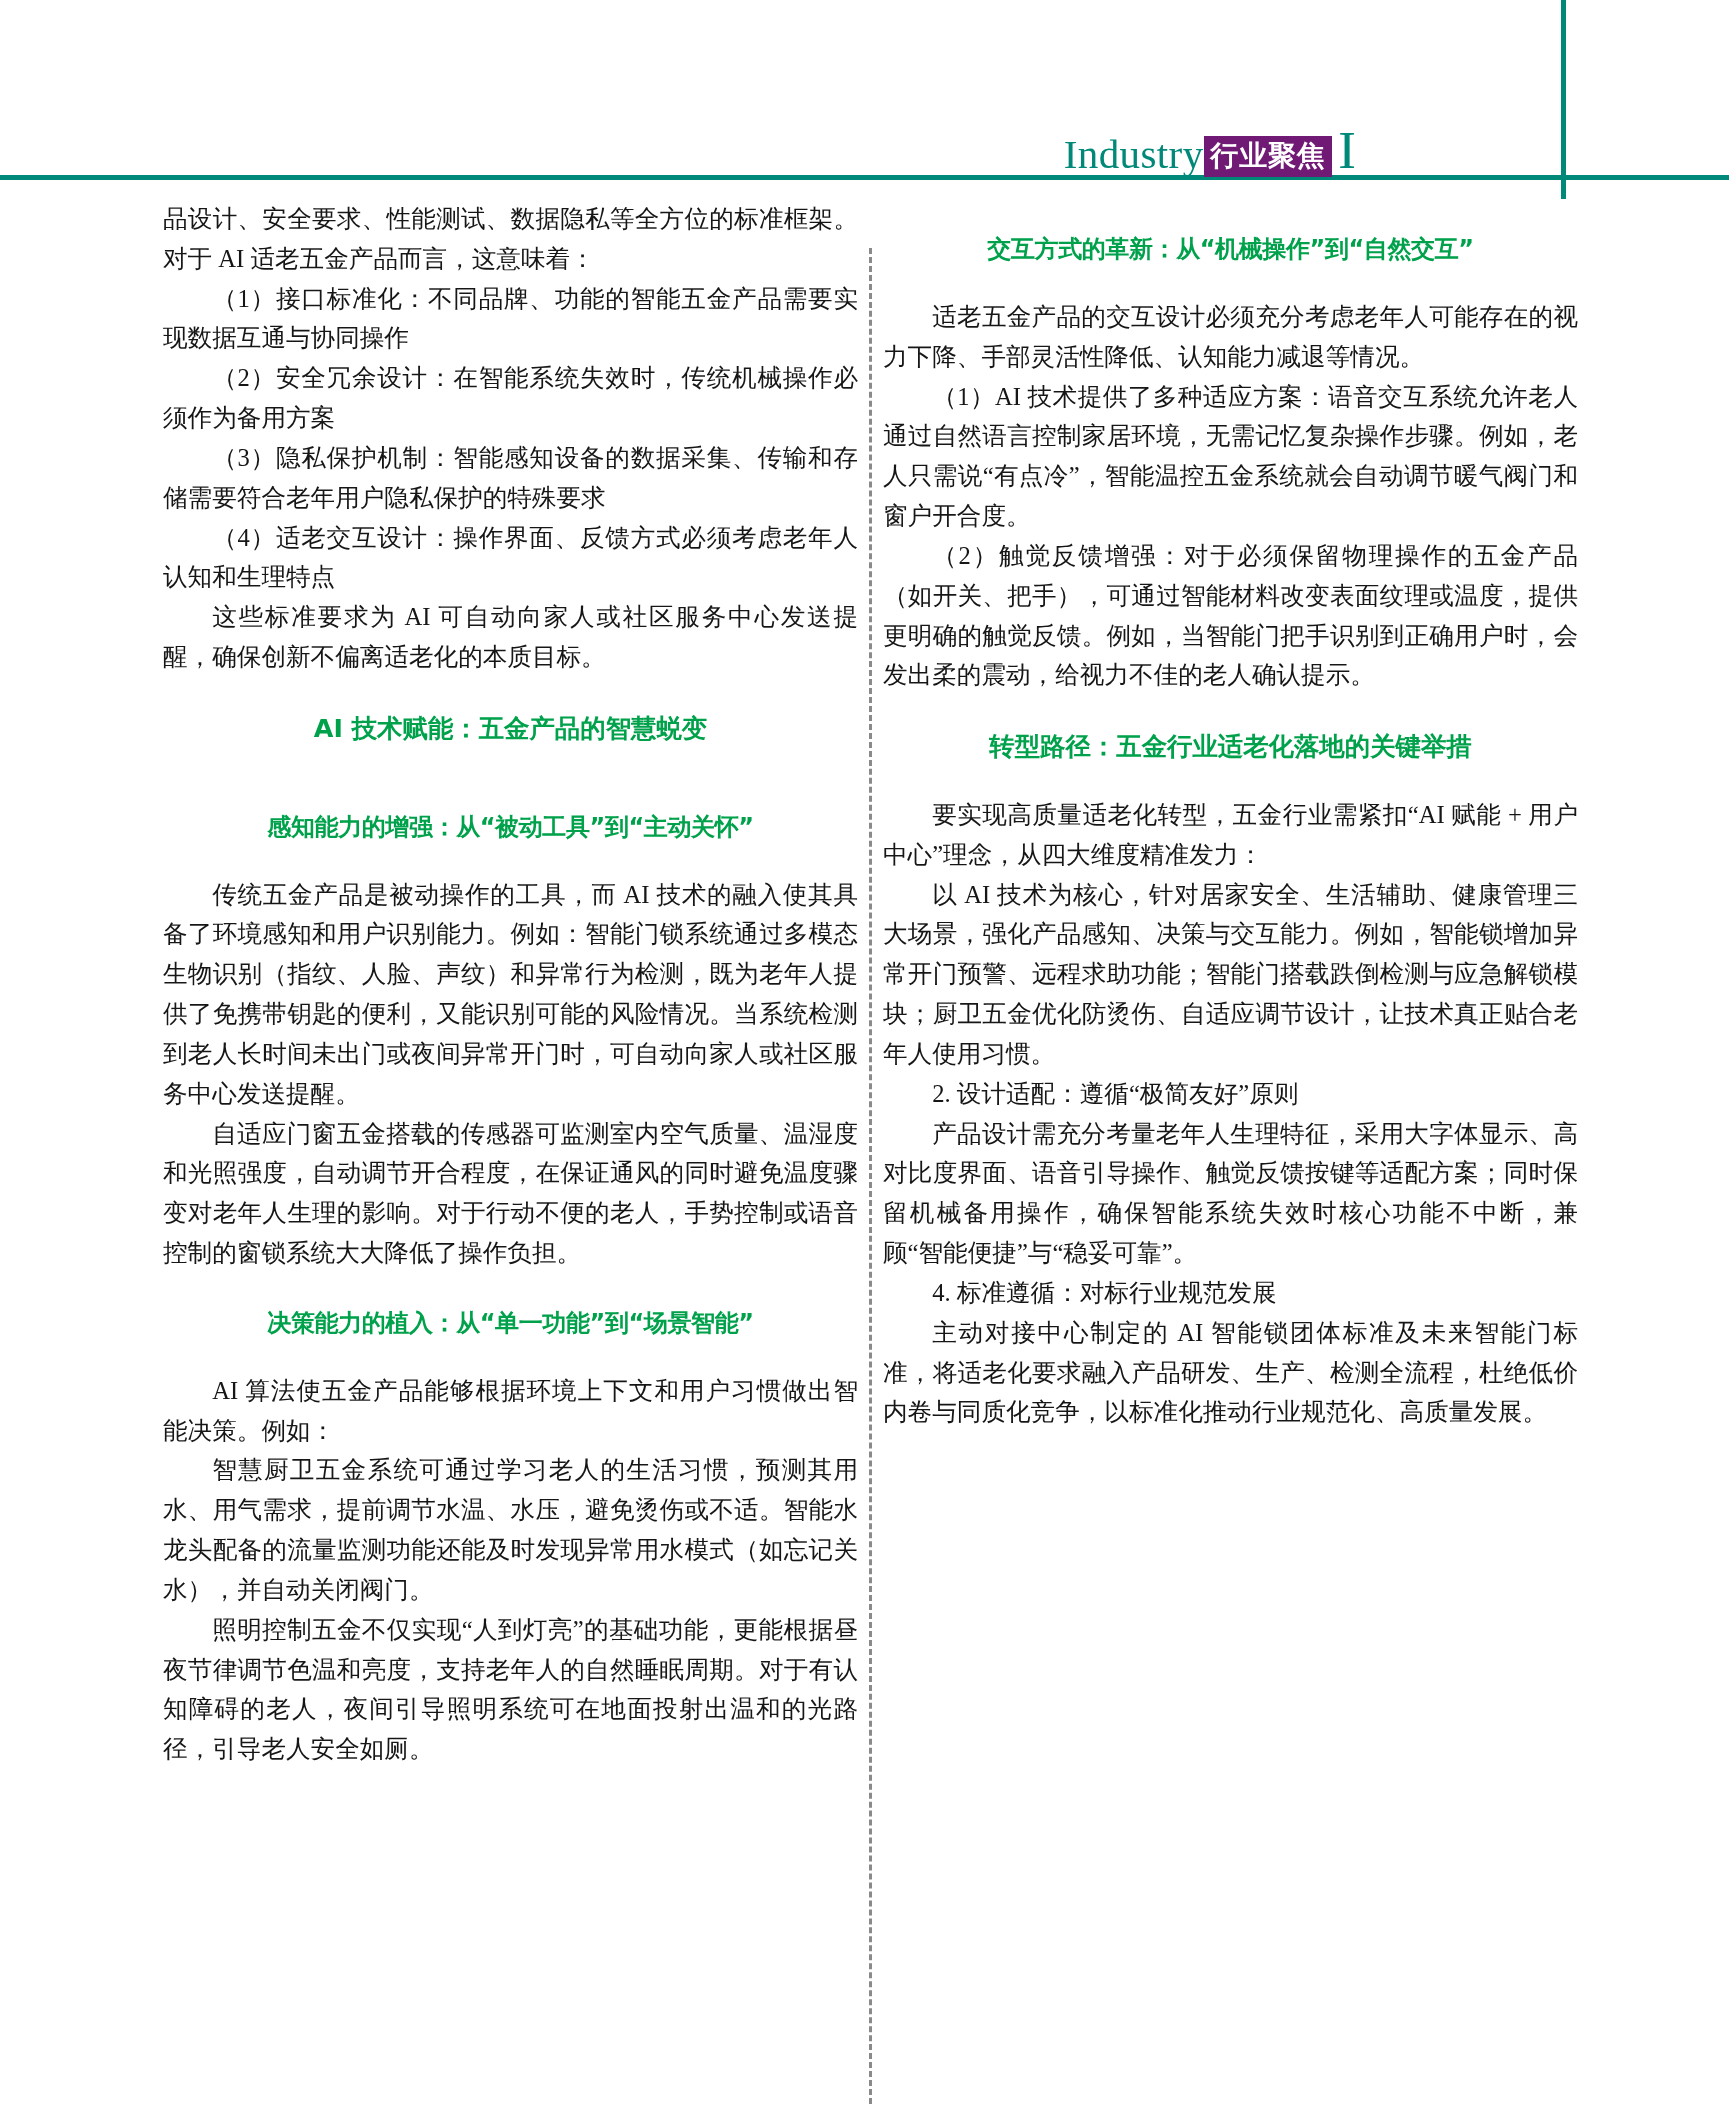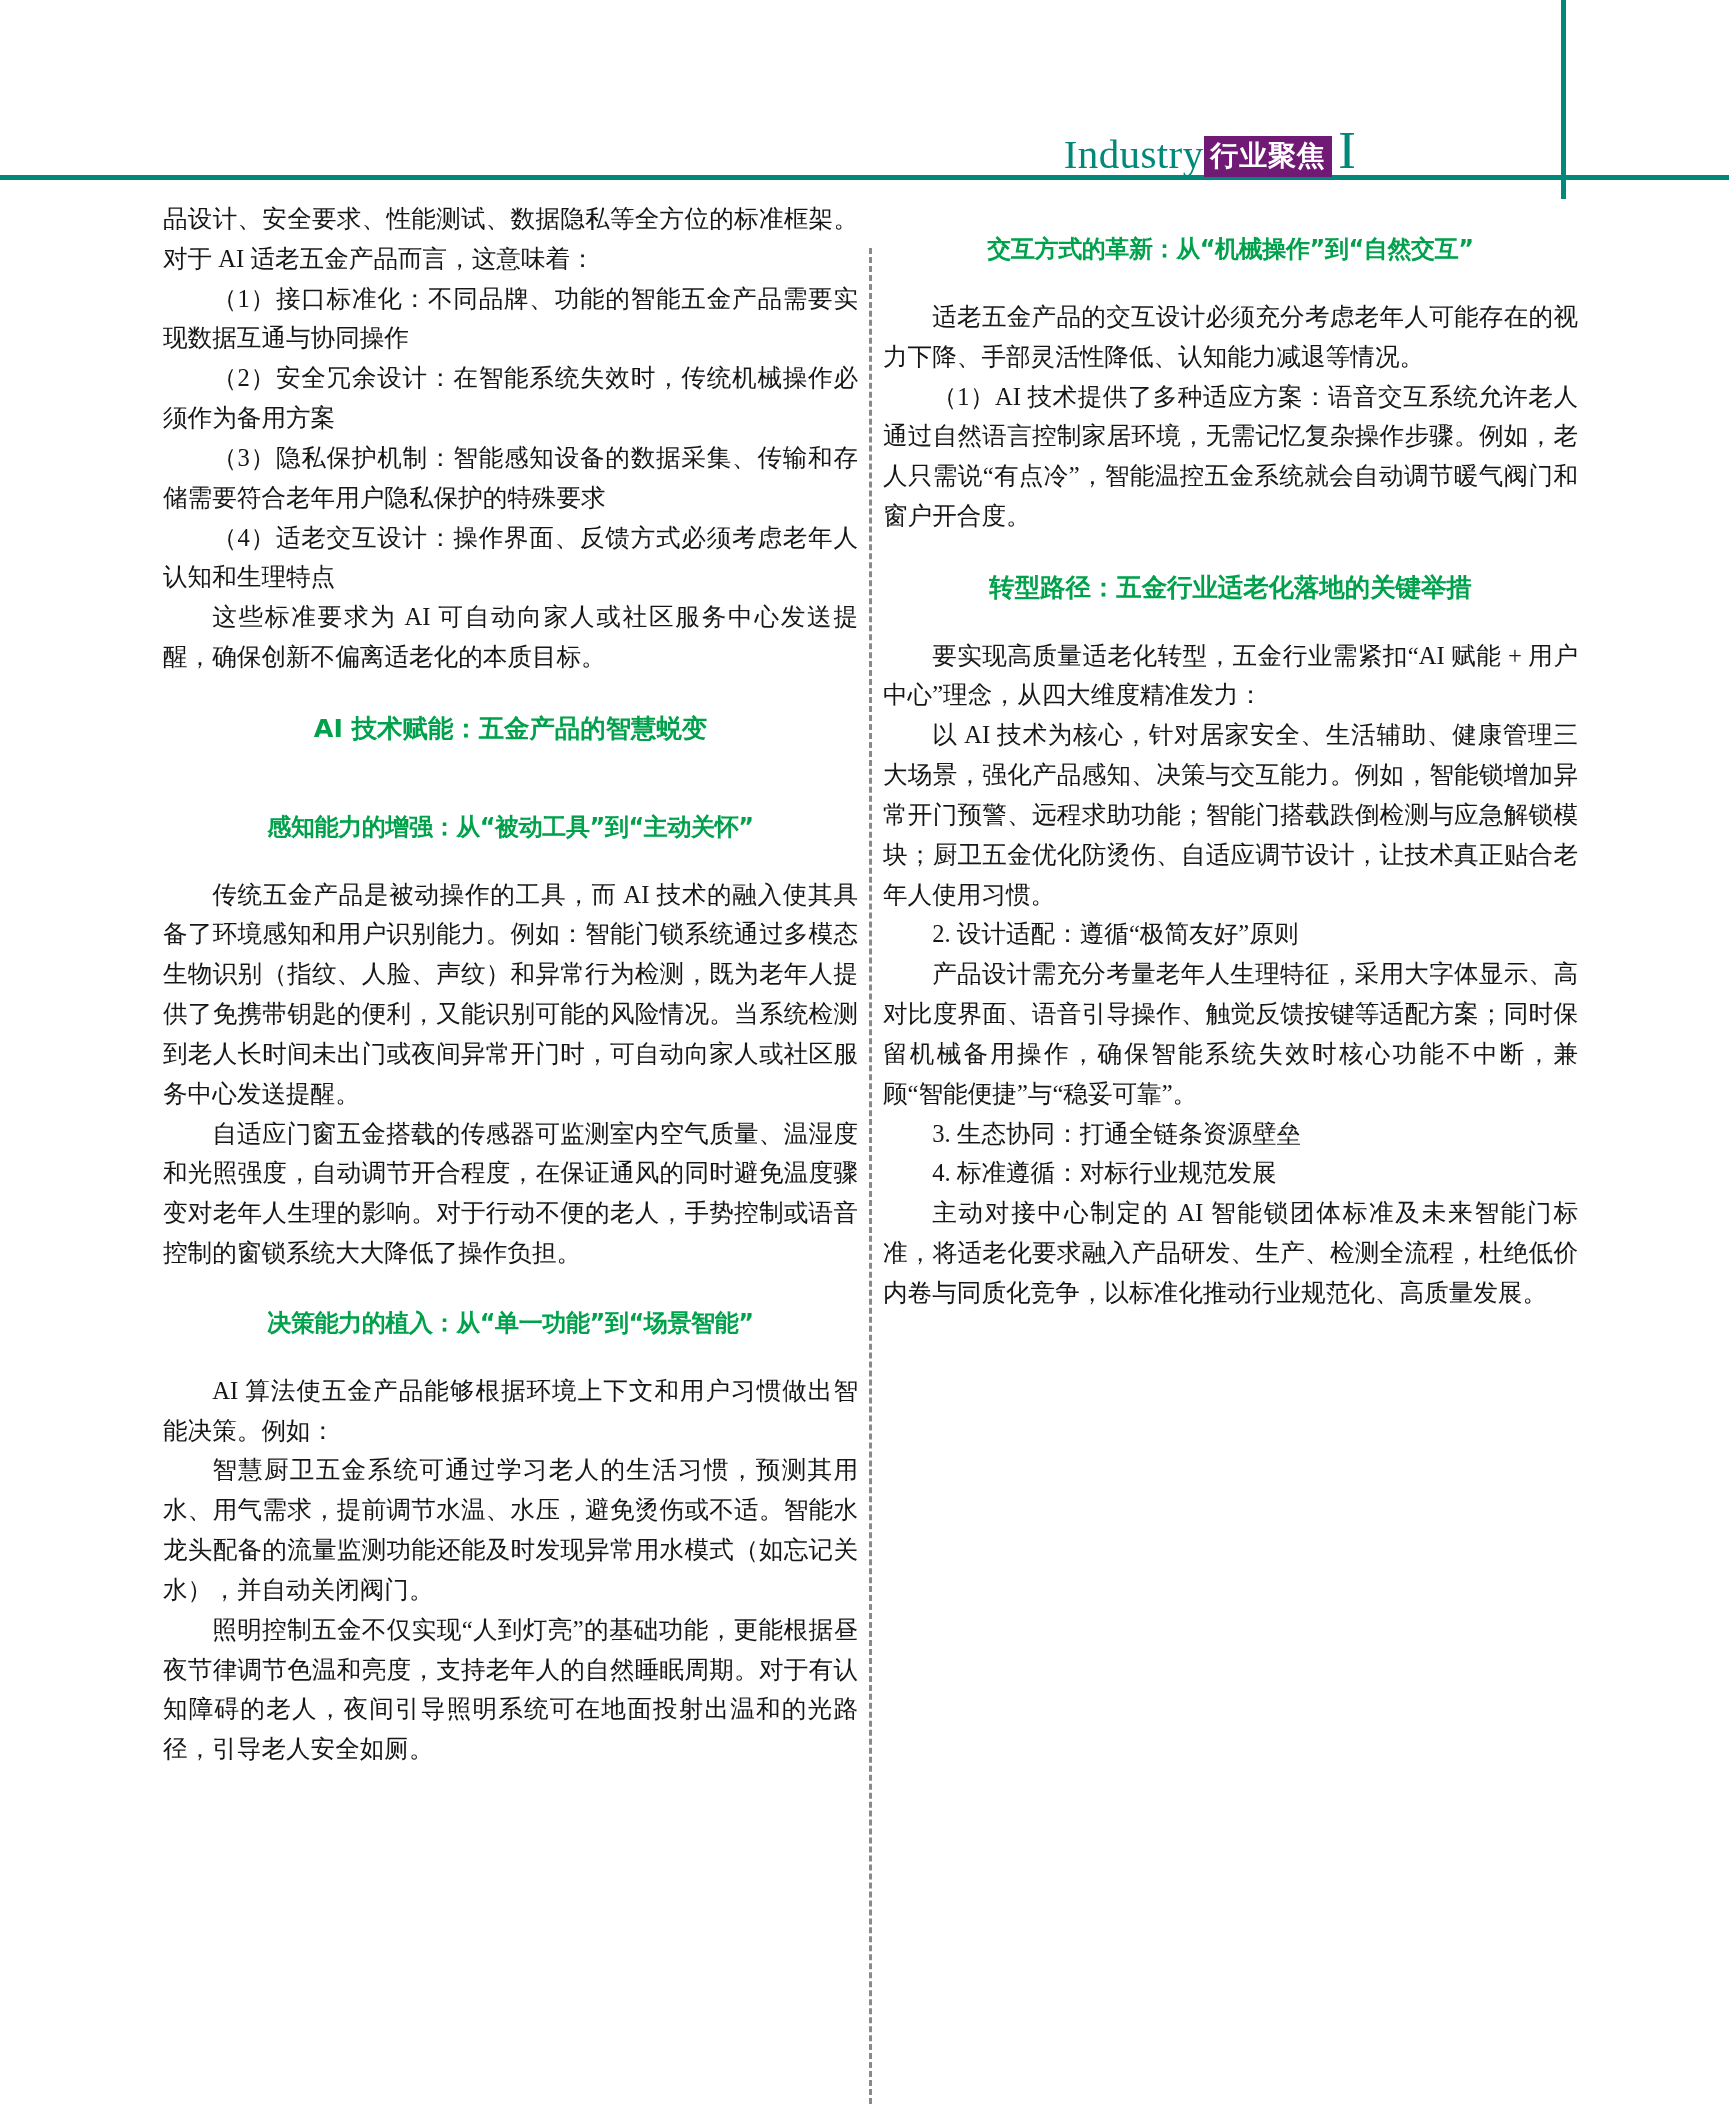--- a/index.html
+++ b/index.html
@@ -174,25 +174,25 @@
       <p class="body-text">AI 算法使五金产品能够根据环境上下文和用户习惯做出智能决策。例如：</p>
       <p class="body-text">智慧厨卫五金系统可通过学习老人的生活习惯，预测其用水、用气需求，提前调节水温、水压，避免烫伤或不适。智能水龙头配备的流量监测功能还能及时发现异常用水模式（如忘记关水），并自动关闭阀门。</p>
       <p class="body-text">照明控制五金不仅实现“人到灯亮”的基础功能，更能根据昼夜节律调节色温和亮度，支持老年人的自然睡眠周期。对于有认知障碍的老人，夜间引导照明系统可在地面投射出温和的光路径，引导老人安全如厕。</p>
     </div>
   <div class="col col-right" id="col-right">
       <div class="sp-before-h"></div>
       <h2 class="section-heading wide">交互方式的革新：从“机械操作”到“自然交互”</h2>
       <div class="sp-after-h"></div>
       <p class="body-text">适老五金产品的交互设计必须充分考虑老年人可能存在的视力下降、手部灵活性降低、认知能力减退等情况。</p>
       <p class="body-text">（1）AI 技术提供了多种适应方案：语音交互系统允许老人通过自然语言控制家居环境，无需记忆复杂操作步骤。例如，老人只需说“有点冷”，智能温控五金系统就会自动调节暖气阀门和窗户开合度。</p>
+      <p class="body-text">（2）触觉反馈增强：对于必须保留物理操作的五金产品（如开关、把手），可通过智能材料改变表面纹理或温度，提供更明确的触觉反馈。例如，当智能门把手识别到正确用户时，会发出柔的震动，给视力不佳的老人确认提示。</p>
       <div class="sp-before-h"></div>
       <h2 class="section-heading">转型路径：五金行业适老化落地的关键举措</h2>
       <div class="sp-after-h"></div>
       <p class="body-text">要实现高质量适老化转型，五金行业需紧扣“AI 赋能 + 用户中心”理念，从四大维度精准发力：</p>
       <p class="body-text">以 AI 技术为核心，针对居家安全、生活辅助、健康管理三大场景，强化产品感知、决策与交互能力。例如，智能锁增加异常开门预警、远程求助功能；智能门搭载跌倒检测与应急解锁模块；厨卫五金优化防烫伤、自适应调节设计，让技术真正贴合老年人使用习惯。</p>
       <p class="body-text">2. 设计适配：遵循“极简友好”原则</p>
       <p class="body-text">产品设计需充分考量老年人生理特征，采用大字体显示、高对比度界面、语音引导操作、触觉反馈按键等适配方案；同时保留机械备用操作，确保智能系统失效时核心功能不中断，兼顾“智能便捷”与“稳妥可靠”。</p>
-      <p class="body-text">3. 生态协同：打通全链条资源壁垒</p>
       <p class="body-text">4. 标准遵循：对标行业规范发展</p>
       <p class="body-text">主动对接中心制定的 AI 智能锁团体标准及未来智能门标准，将适老化要求融入产品研发、生产、检测全流程，杜绝低价内卷与同质化竞争，以标准化推动行业规范化、高质量发展。</p>
     </div>
 </div>
 
 
 </body></html>

